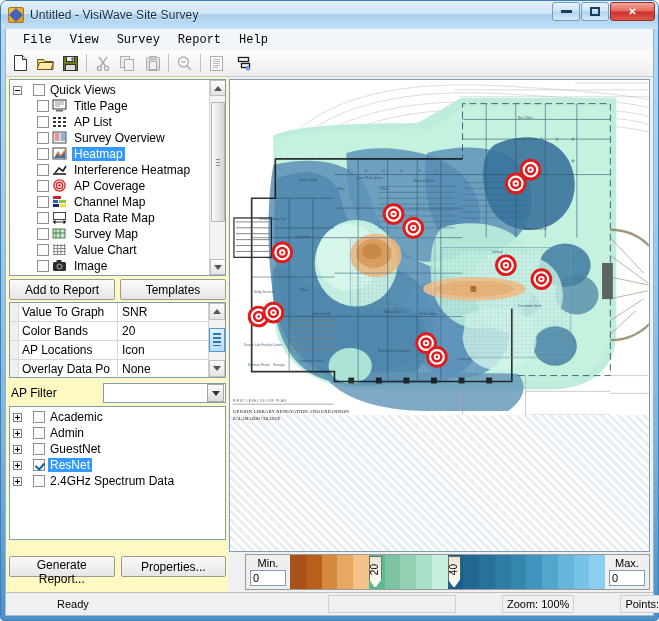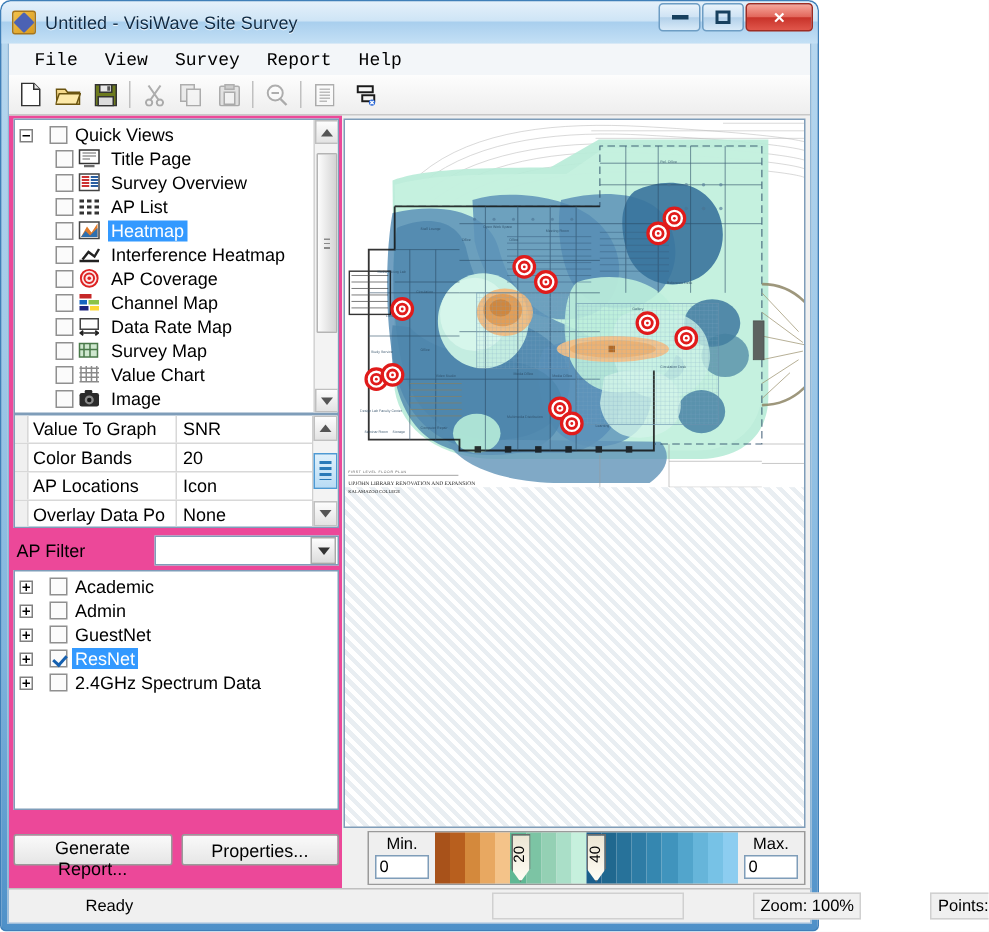--- a/index.html
+++ b/index.html
@@ -8,21 +8,21 @@
     width: 659px; height: 621px;
     font-family: "Liberation Sans", sans-serif;
     font-size: 12px;
     overflow: hidden;
     background: #fff;
   }
 
   
   #window {
     position: relative;
-    width: 546px; height: 621px;
+    width: 659px; height: 621px;
     background: linear-gradient(to bottom, #b9d9f0 0%, #9fc9e8 38%, #7fb4dd 70%, #4e90c8 100%);
     border: 1px solid #3f7fb8;
     border-radius: 7px 7px 4px 4px;
     padding: 0;
   }
 
   
   #titlebar {
     position: absolute; left: 0; top: 0; right: 0; height: 28px;
     background: linear-gradient(to bottom, #e4f0fa 0%, #cfe5f6 45%, #a9cfee 50%, #c4e0f5 100%);
@@ -107,21 +107,21 @@
   .tb-btn svg { display:block; }
   #tb-right { position:absolute; left: 226px; top: 2px; }
 
   
   #main { flex: 1; display: flex; min-height: 0; }
 
   
   #leftpanel {
     width: 222px; flex: 0 0 222px;
     display: flex; flex-direction: column;
-    background: #ec4899;
+    background: #fef9c3;
     padding: 2px 2px 0 3px;
   }
 
   
   .treebox {
     background: #fff;
     border: 1px solid #7f9db9;
     position: relative;
     overflow: hidden;
   }
@@ -453,49 +453,49 @@
                   </svg>
               </div>
               <div class="tlabel">Title Page</div>
             </div>
 
             <div class="tnode child">
               <div class="dots"></div>
               <div class="cbox"></div>
               <div class="ticon">
                 <svg width="15" height="13" viewBox="0 0 15 13">
-                    <rect x="1" y="1" width="13" height="11" fill="#fff" stroke="#444"></rect>
-                    <path d="M2.5 3h5M2.5 5h5M2.5 7h5M2.5 9h5" stroke="#c33" stroke-width="1.2"></path>
-                    <path d="M8.5 3h5M8.5 5h5M8.5 7h5M8.5 9h5" stroke="#2a5fa0" stroke-width="1.2"></path>
-                  </svg>
-              </div>
-              <div class="tlabel">Survey Overview</div>
-            </div>
-
-            <div class="tnode child">
-              <div class="dots"></div>
-              <div class="cbox"></div>
-              <div class="ticon">
-                <svg width="15" height="13" viewBox="0 0 15 13">
                     <g fill="#333">
                       <rect x="1" y="2" width="3" height="2"></rect>
                       <rect x="6" y="2" width="3" height="2"></rect>
                       <rect x="11" y="2" width="3" height="2"></rect>
                       <rect x="1" y="6" width="3" height="2"></rect>
                       <rect x="6" y="6" width="3" height="2"></rect>
                       <rect x="11" y="6" width="3" height="2"></rect>
                       <rect x="1" y="10" width="3" height="2"></rect>
                       <rect x="6" y="10" width="3" height="2"></rect>
                       <rect x="11" y="10" width="3" height="2"></rect>
                     </g>
                   </svg>
               </div>
               <div class="tlabel">AP List</div>
             </div>
 
+            <div class="tnode child">
+              <div class="dots"></div>
+              <div class="cbox"></div>
+              <div class="ticon">
+                <svg width="15" height="13" viewBox="0 0 15 13">
+                    <rect x="1" y="1" width="13" height="11" fill="#fff" stroke="#444"></rect>
+                    <path d="M2.5 3h5M2.5 5h5M2.5 7h5M2.5 9h5" stroke="#c33" stroke-width="1.2"></path>
+                    <path d="M8.5 3h5M8.5 5h5M8.5 7h5M8.5 9h5" stroke="#2a5fa0" stroke-width="1.2"></path>
+                  </svg>
+              </div>
+              <div class="tlabel">Survey Overview</div>
+            </div>
+
             <div class="tnode child selected">
               <div class="dots"></div>
               <div class="cbox"></div>
               <div class="ticon">
                 <svg width="15" height="13" viewBox="0 0 15 13">
                     <rect x="1" y="1" width="13" height="11" fill="#fff" stroke="#444"></rect>
                     <path d="M2 11 L6 4 L9 8 L13 2 v9z" fill="#e07a2a"></path>
                     <path d="M2 11 L5 7 L8 10 L13 5 v6z" fill="#2f6fae"></path>
                   </svg>
               </div>
@@ -600,20 +600,24 @@
               </div>
             <div class="sb-track">
               <div class="sb-thumb"></div>
             </div>
             <div class="sb-arrow down">
                 <i></i>
               </div>
           </div>
         </div>
 
+        <div class="btn-row">
+          <button class="btn">Add to Report</button>
+          <button class="btn">Templates</button>
+        </div>
 
         <div id="propgrid">
           <div class="pg-rows">
             <div class="pg-row">
               <div class="pg-gutter"></div>
               <div class="pg-name">Value To Graph</div>
               <div class="pg-val">SNR</div>
             </div>
             <div class="pg-row">
               <div class="pg-gutter"></div>

